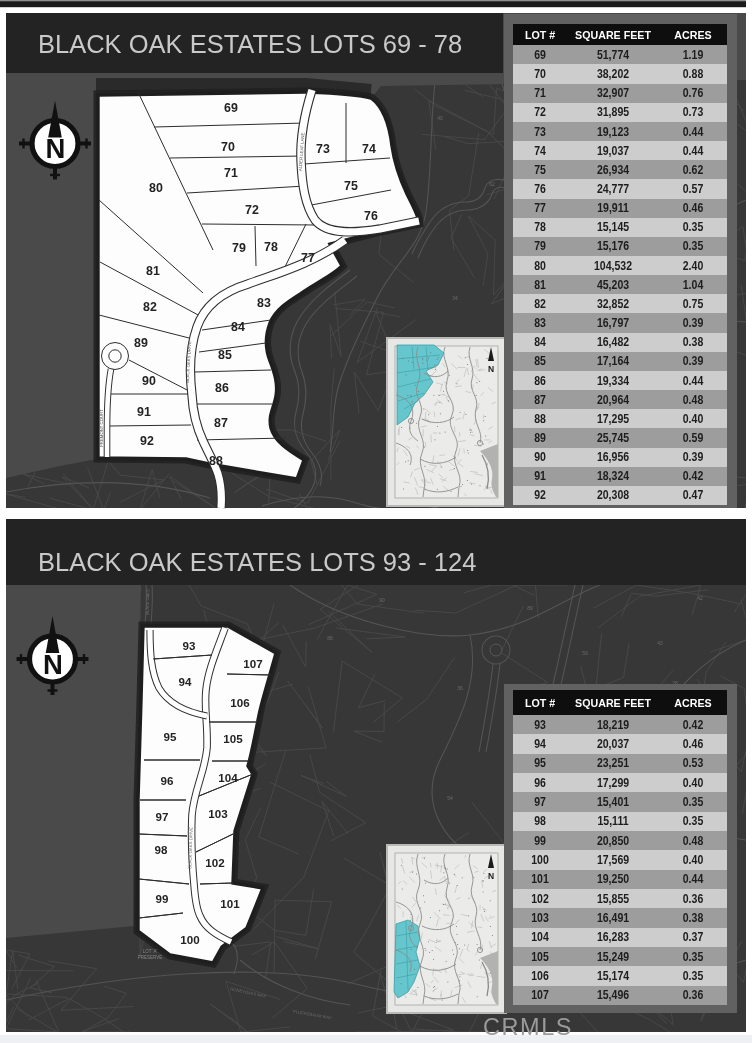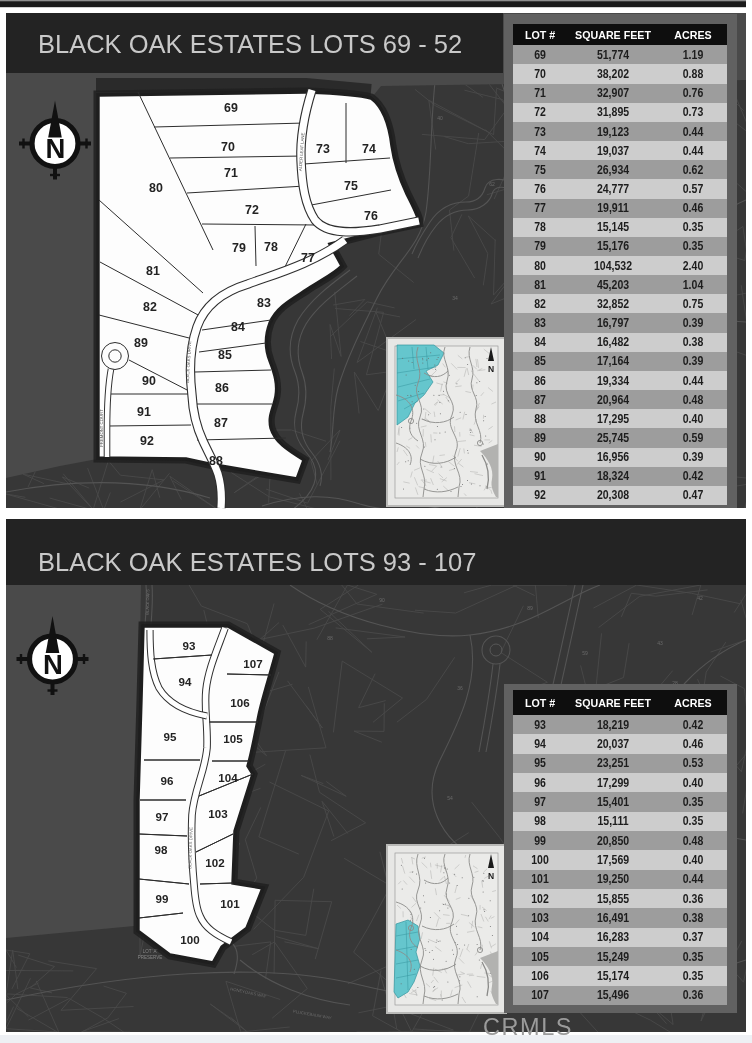--- a/index.html
+++ b/index.html
@@ -886,22 +886,22 @@
 <path d="M36,150 C48,155 60,153 70,148"></path>
 <circle cx="23" cy="82" r="2.6"></circle>
           <circle cx="92" cy="104" r="2.6"></circle>
 </g>
 <polygon points="100,22 103,8 106,22" fill="#1a1a1a"></polygon>
 <text x="103" y="33" font-size="8.5" font-weight="bold" fill="#1a1a1a" text-anchor="middle" font-family="Liberation Sans">N</text>
 </g>
 <text x="528" y="1035" font-size="23.5" fill="#9b9b9b" letter-spacing="1.5" text-anchor="middle" font-family="Liberation Sans">CRMLS</text>
 <rect x="0" y="1035" width="752" height="8" fill="#eef0f4"></rect>
 </svg></div>
-<div class="abs" style="left:38px;top:30px;color:#c9c9c9;font-size:25.5px;white-space:nowrap;">BLACK OAK ESTATES LOTS 69 - 52</div>
-<div class="abs" style="left:38px;top:548px;color:#c9c9c9;font-size:25.5px;white-space:nowrap;">BLACK OAK ESTATES LOTS 93 - 107</div>
+<div class="abs" style="left:38px;top:30px;color:#c9c9c9;font-size:25.5px;white-space:nowrap;">BLACK OAK ESTATES LOTS 69 - 78</div>
+<div class="abs" style="left:38px;top:548px;color:#c9c9c9;font-size:25.5px;white-space:nowrap;">BLACK OAK ESTATES LOTS 93 - 124</div>
 <div class="abs" style="left:504px;top:14px;width:233px;height:494px;background:#616161;"></div>
 <div class="abs" style="left:513px;top:24px;width:214px;">
     <div style="height:21.3px;background:#0e0e0e;color:#fff;display:flex;align-items:center;font-weight:bold;font-size:11.6px;">
       <div style="width:54px;text-align:center;transform:scaleX(.92);">LOT #</div>
       <div style="width:92px;text-align:center;transform:scaleX(.92);">SQUARE FEET</div>
       <div style="width:68px;text-align:center;transform:scaleX(.92);">ACRES</div>
     </div>
     <div style="height:19.165px;background:#9d9d9d;color:#1d1d1d;display:flex;align-items:center;font-weight:bold;font-size:12.4px;">
       <div style="width:54px;text-align:center;transform:scaleX(.85);">69</div>
       <div style="width:92px;text-align:center;transform:scaleX(.85);">51,774</div>

